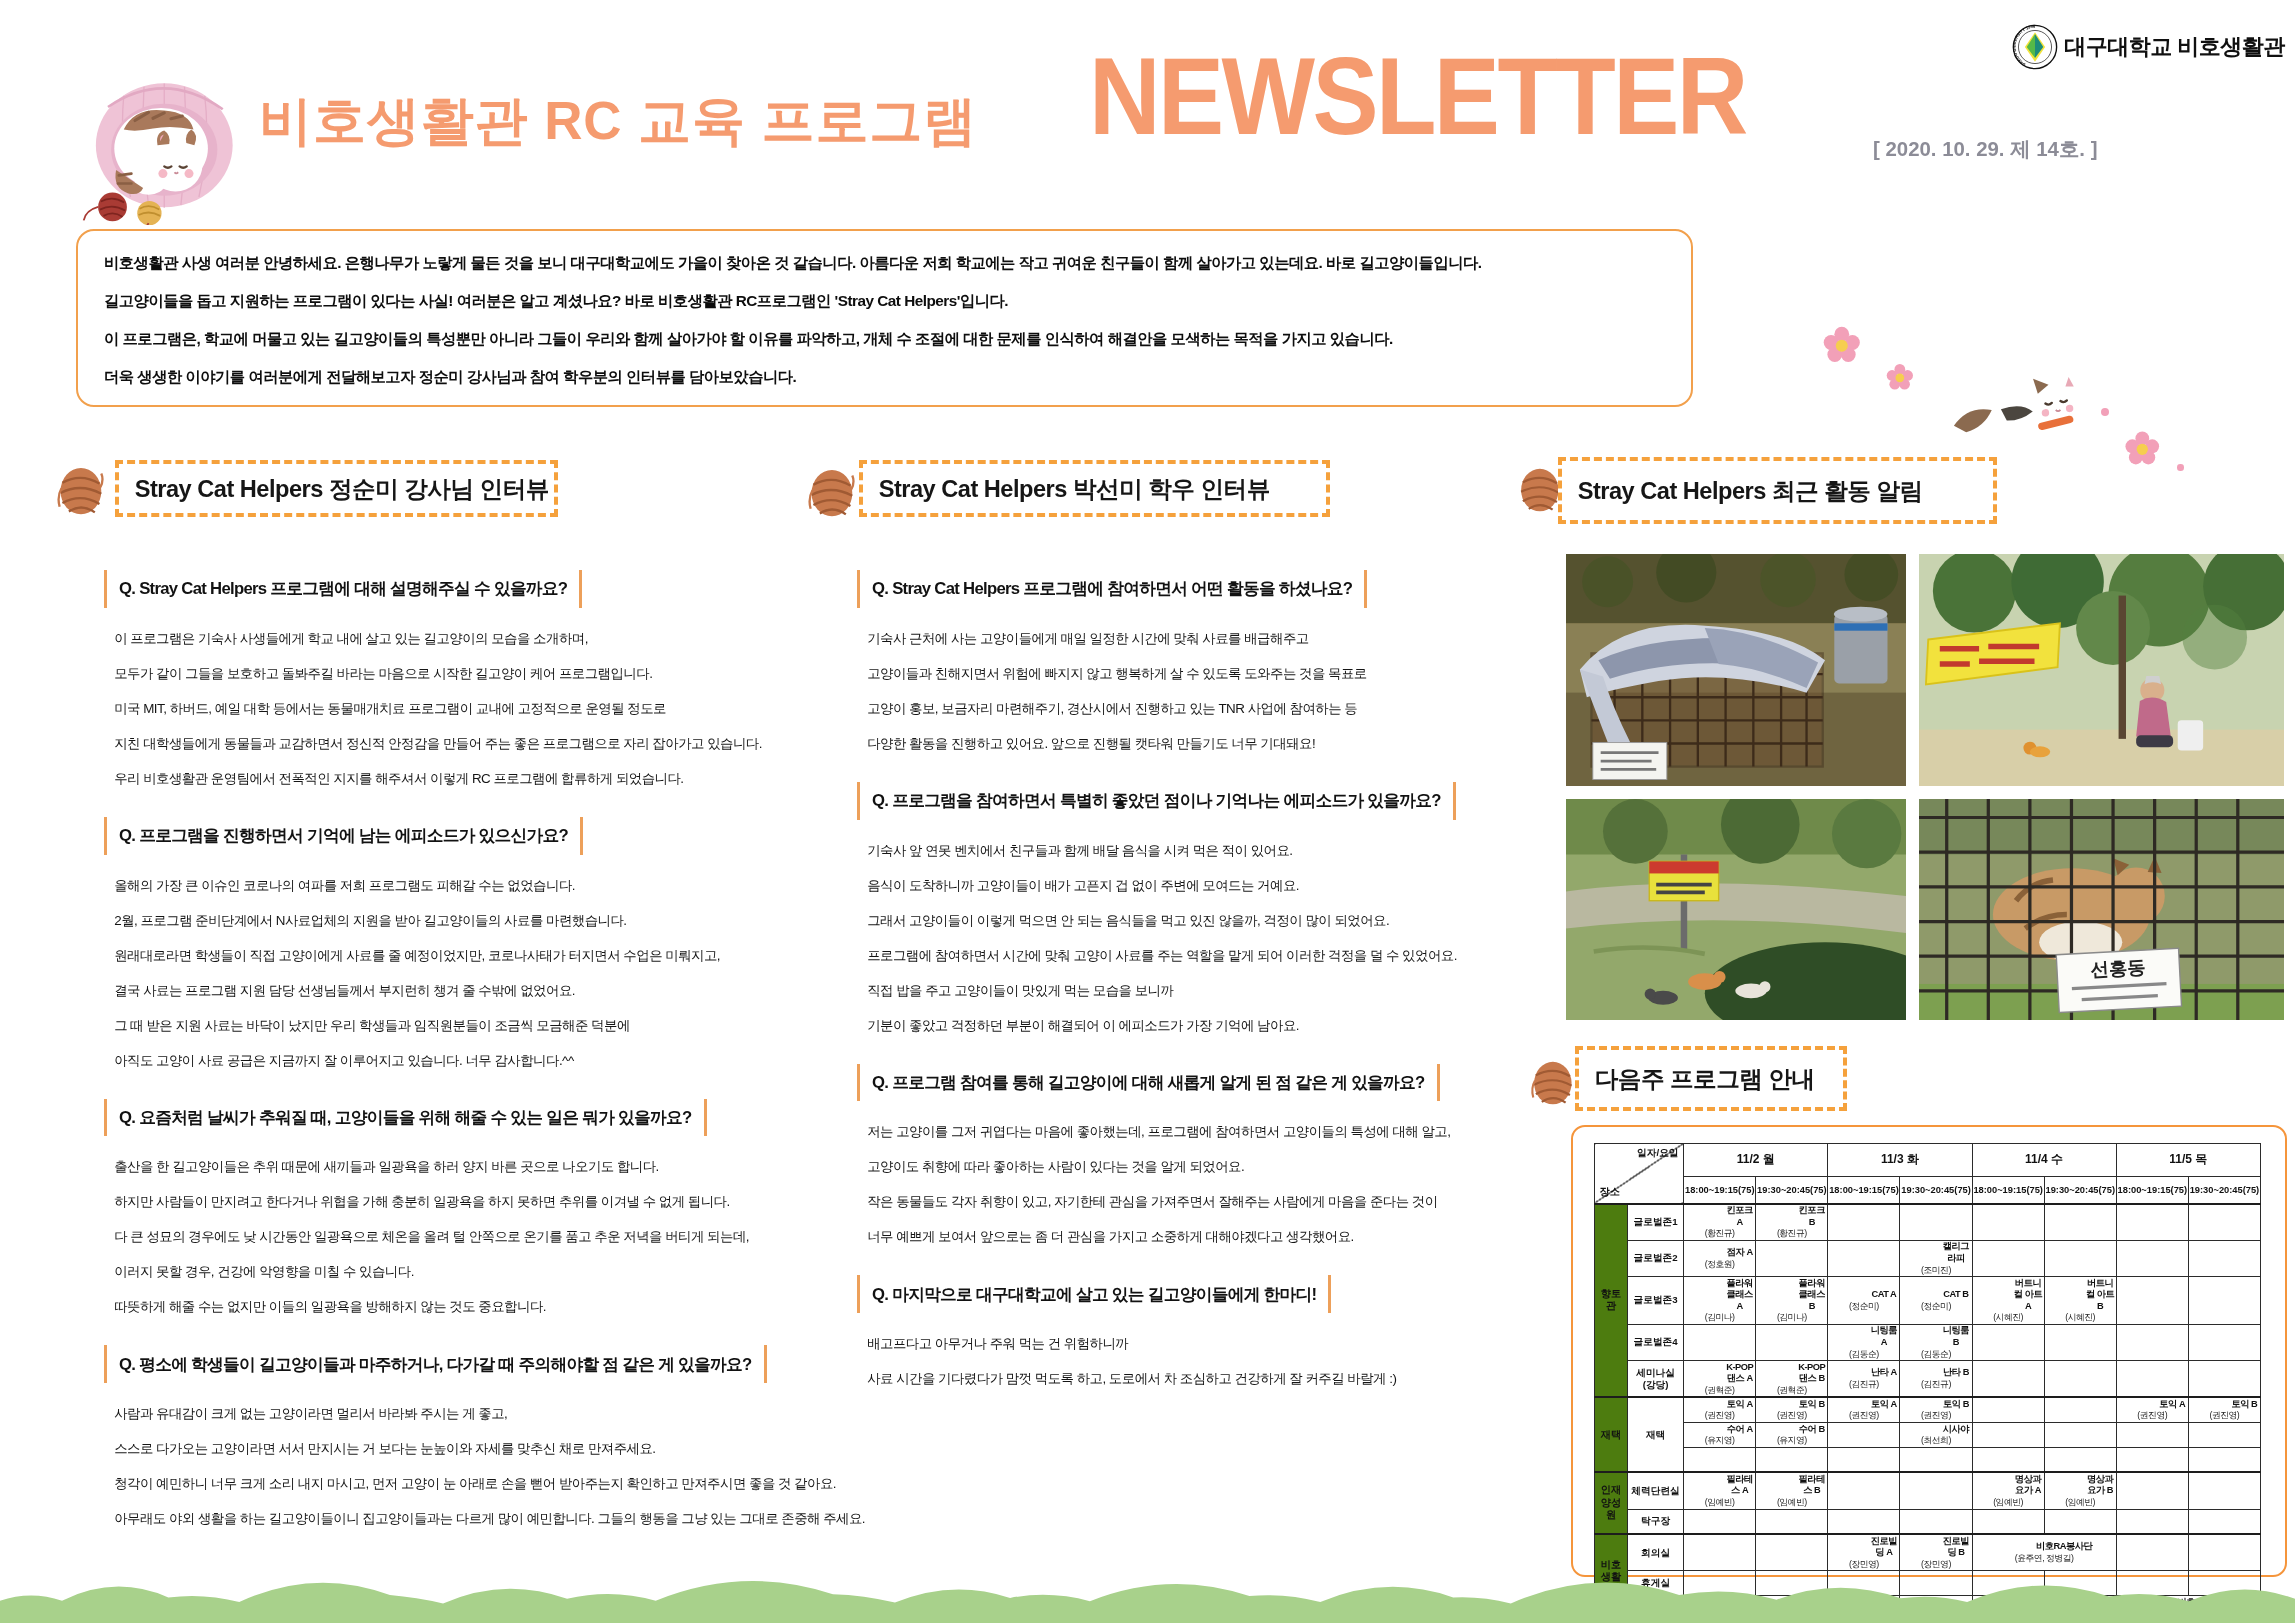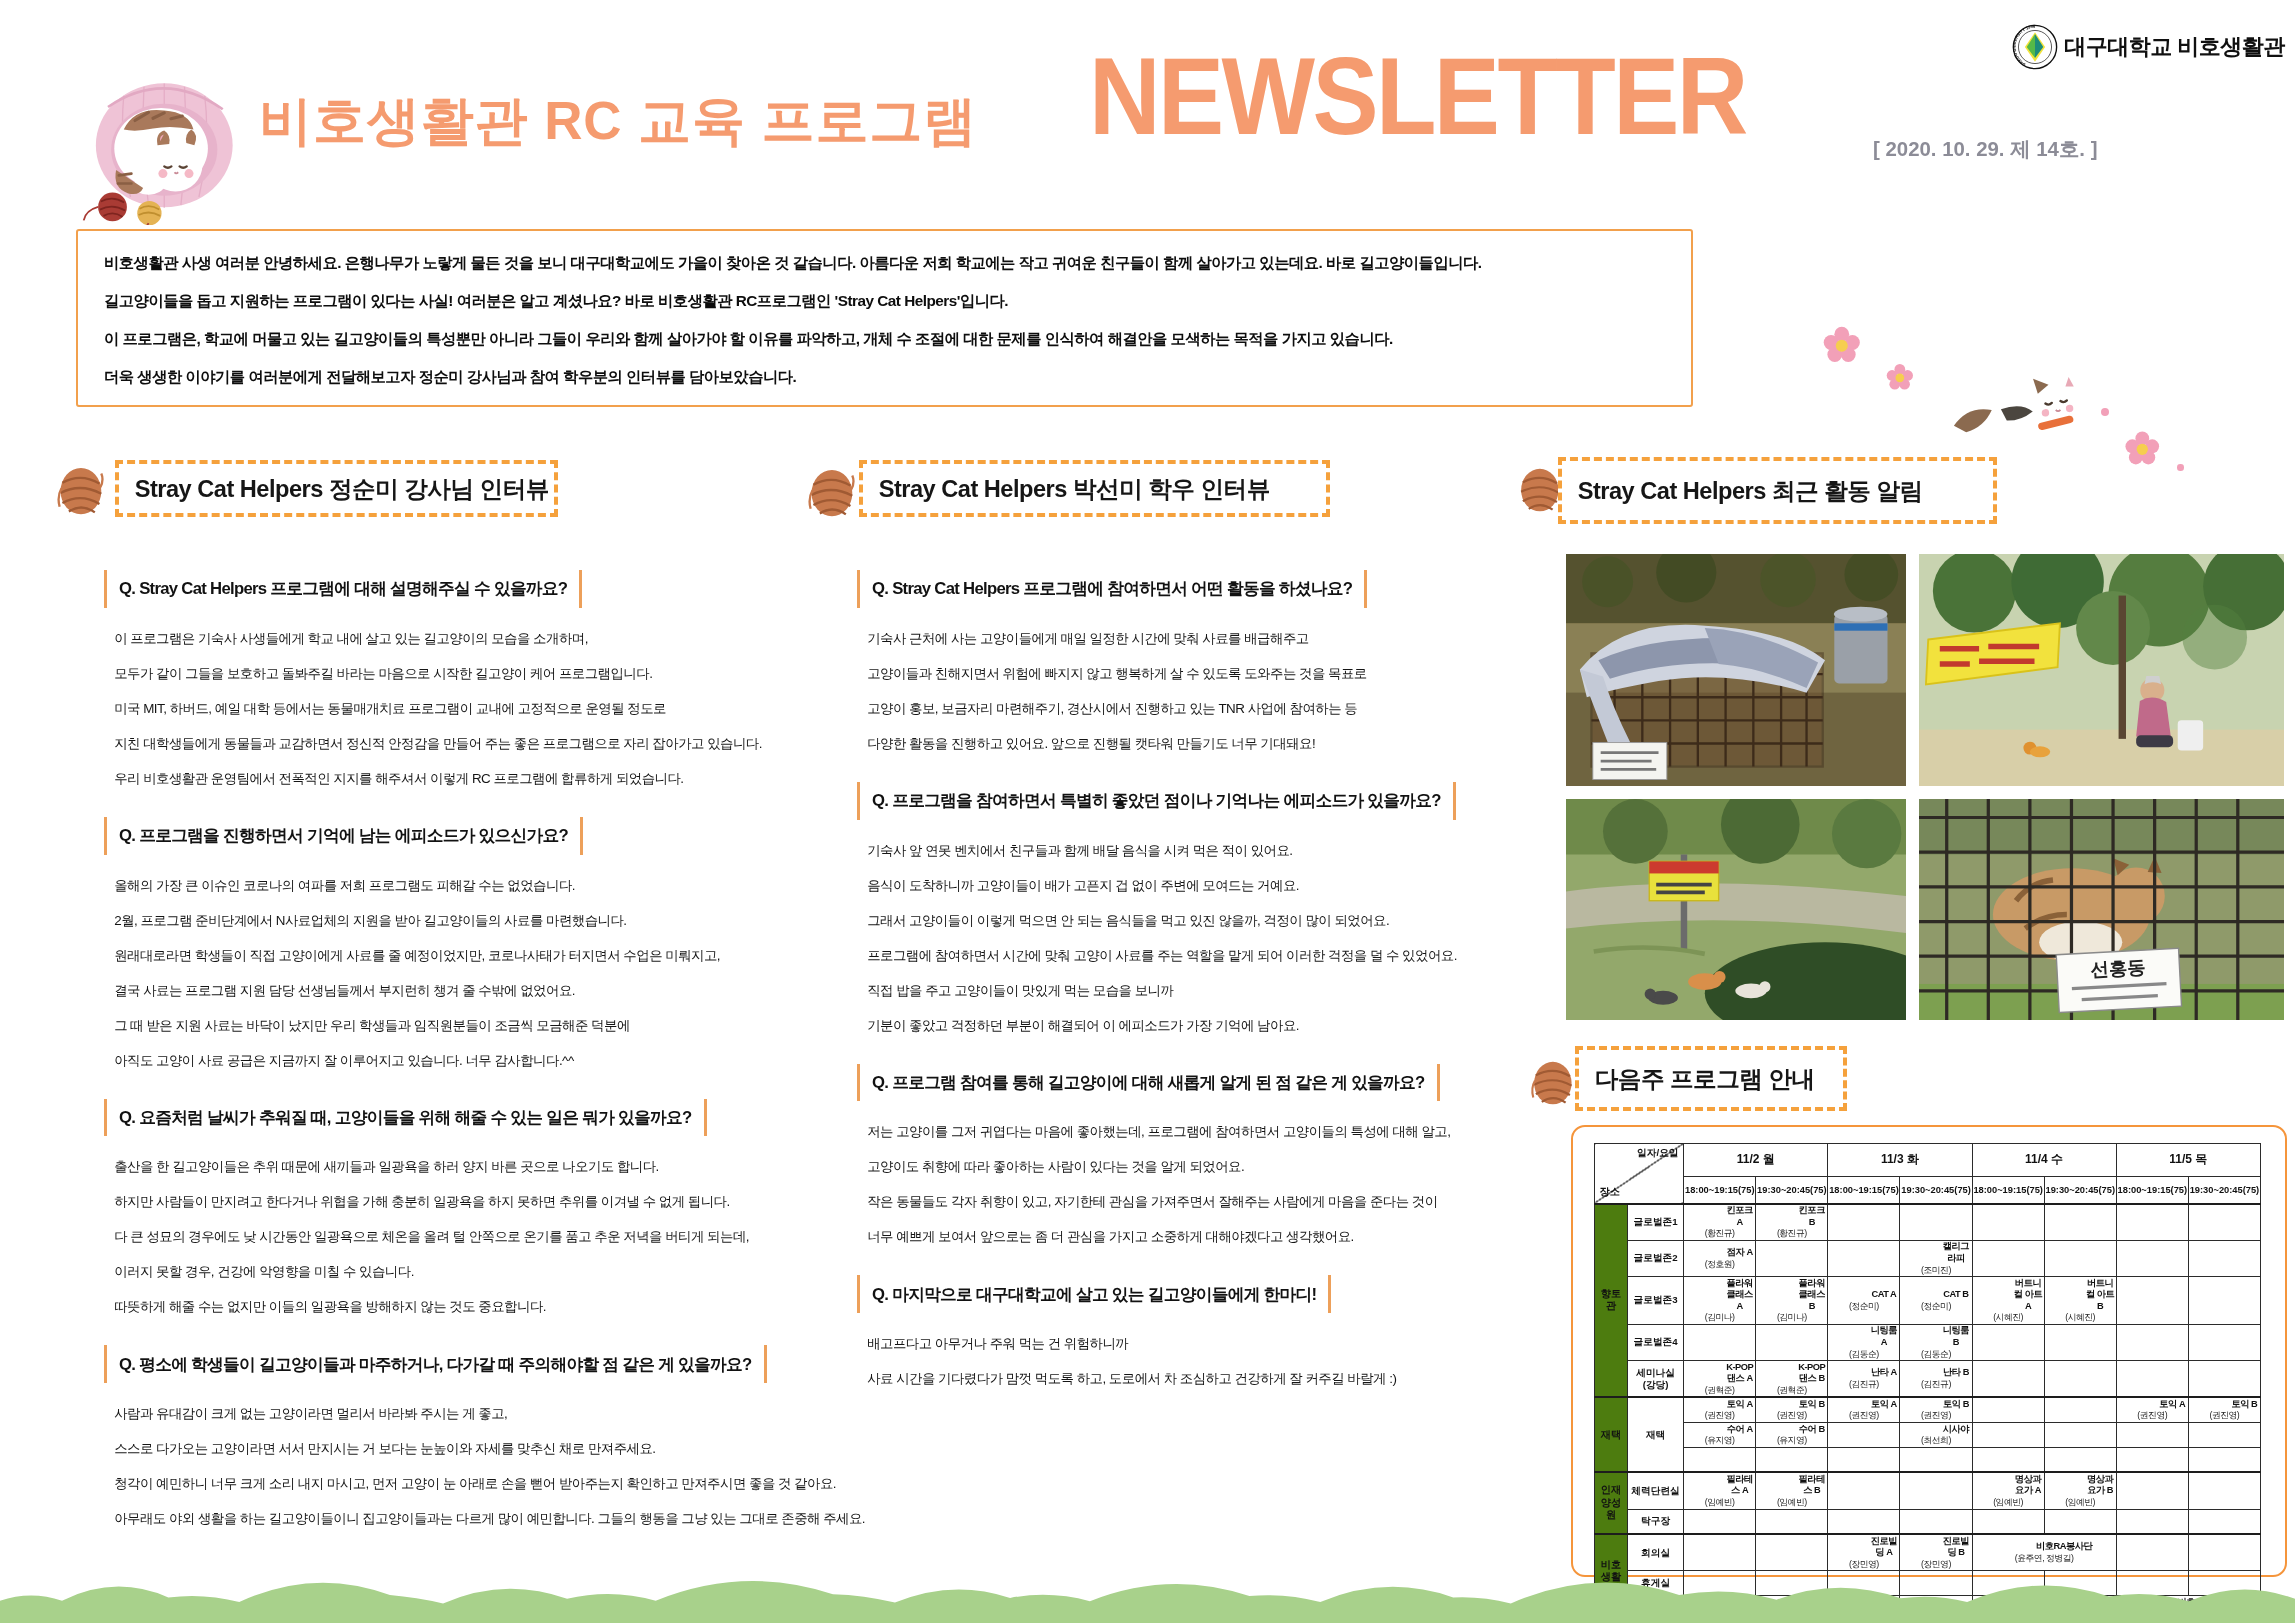--- a/index.html
+++ b/index.html
@@ -10,21 +10,21 @@
   
   .main-title{left:259px;top:73px;height:97px;display:flex;align-items:center;
     font-size:53px;font-weight:900;color:#F59B6F;letter-spacing:0.9px;white-space:nowrap;}
   .newsletter-word{left:1089px;top:41px;font-size:110px;font-weight:900;color:#F59B6F;
     letter-spacing:-2.8px;transform:scaleX(.90);transform-origin:0 0;white-space:nowrap;line-height:1.0;}
   .univ-block{right:10.2px;top:24px;display:flex;align-items:center;gap:6.5px;}
   .univ-name{font-size:22px;font-weight:900;color:#101010;letter-spacing:-0.5px;white-space:nowrap;}
   .issue-date{left:1873px;top:135px;font-size:20.4px;font-weight:600;color:#8C8C97;white-space:nowrap;}
 
   
-  .intro-box{left:76px;top:229px;width:1617px;height:178px;border:2.3px solid #F2A04C;border-radius:3px;
+  .intro-box{left:76px;top:229px;width:1617px;height:178px;border:2.3px solid #F2A04C;border-radius:18px;
     background:#fff;padding:13px 26px;box-sizing:border-box;}
   .intro-line{margin:0;font-size:15.3px;font-weight:600;line-height:38px;letter-spacing:-0.5px;white-space:nowrap;color:#0d0d0d;}
 
   
   .sec-head{border:4.2px dashed #F5A13C;background:#fff;display:flex;align-items:center;
     padding:0 15.7px;box-sizing:border-box;font-size:23.6px;font-weight:800;letter-spacing:-0.5px;white-space:nowrap;color:#161616;}
   .sec1{left:115px;top:460px;width:443px;height:57px;}
   .sec2{left:859px;top:460px;width:471px;height:57px;}
   .sec3{left:1558px;top:457px;width:439px;height:67px;}
   .sec4{left:1575px;top:1046px;width:272px;height:65px;}

